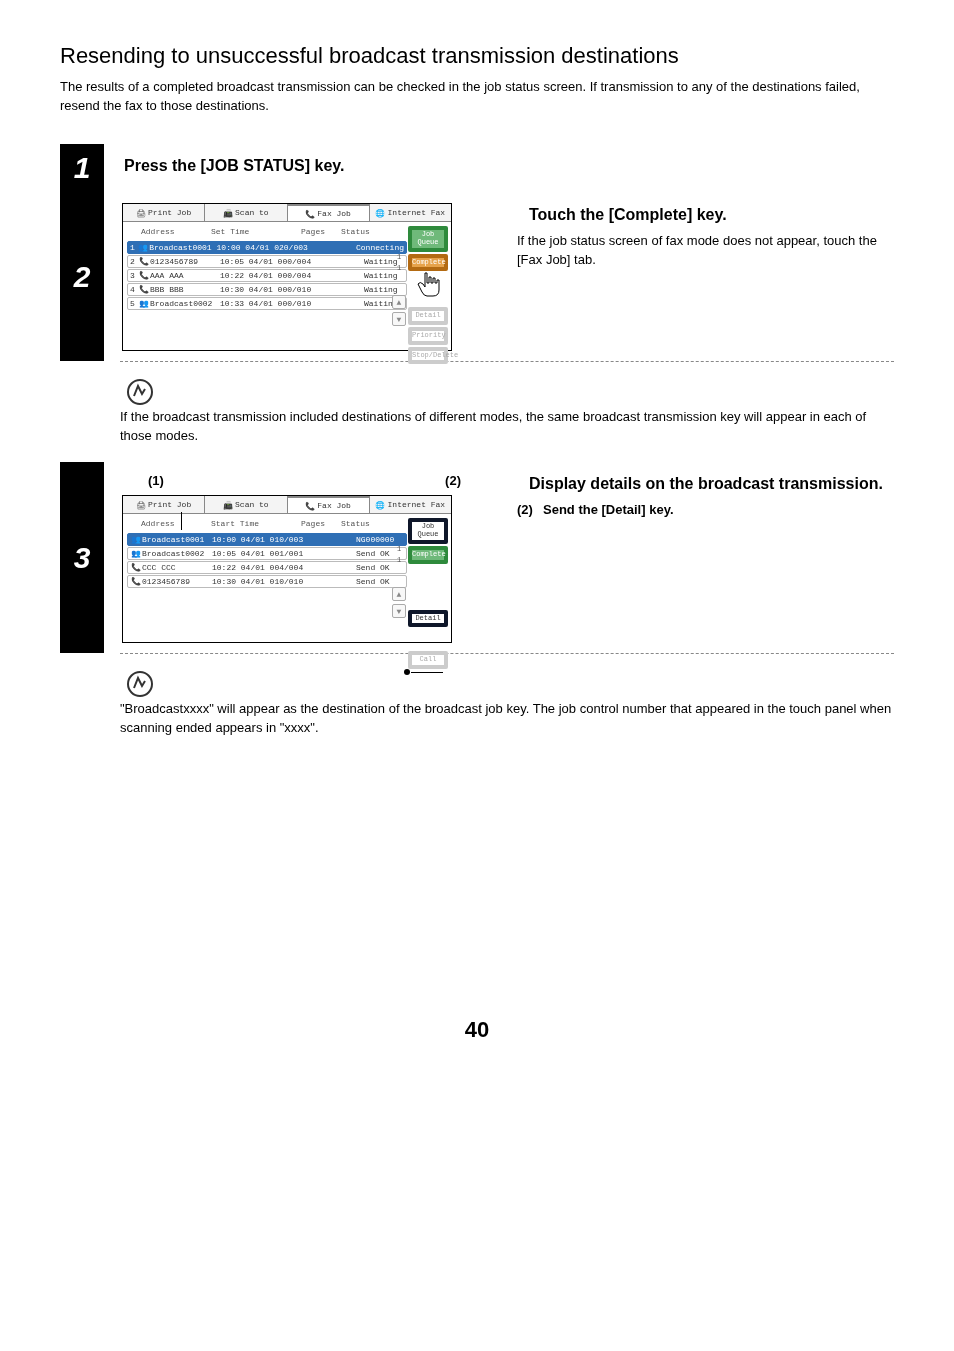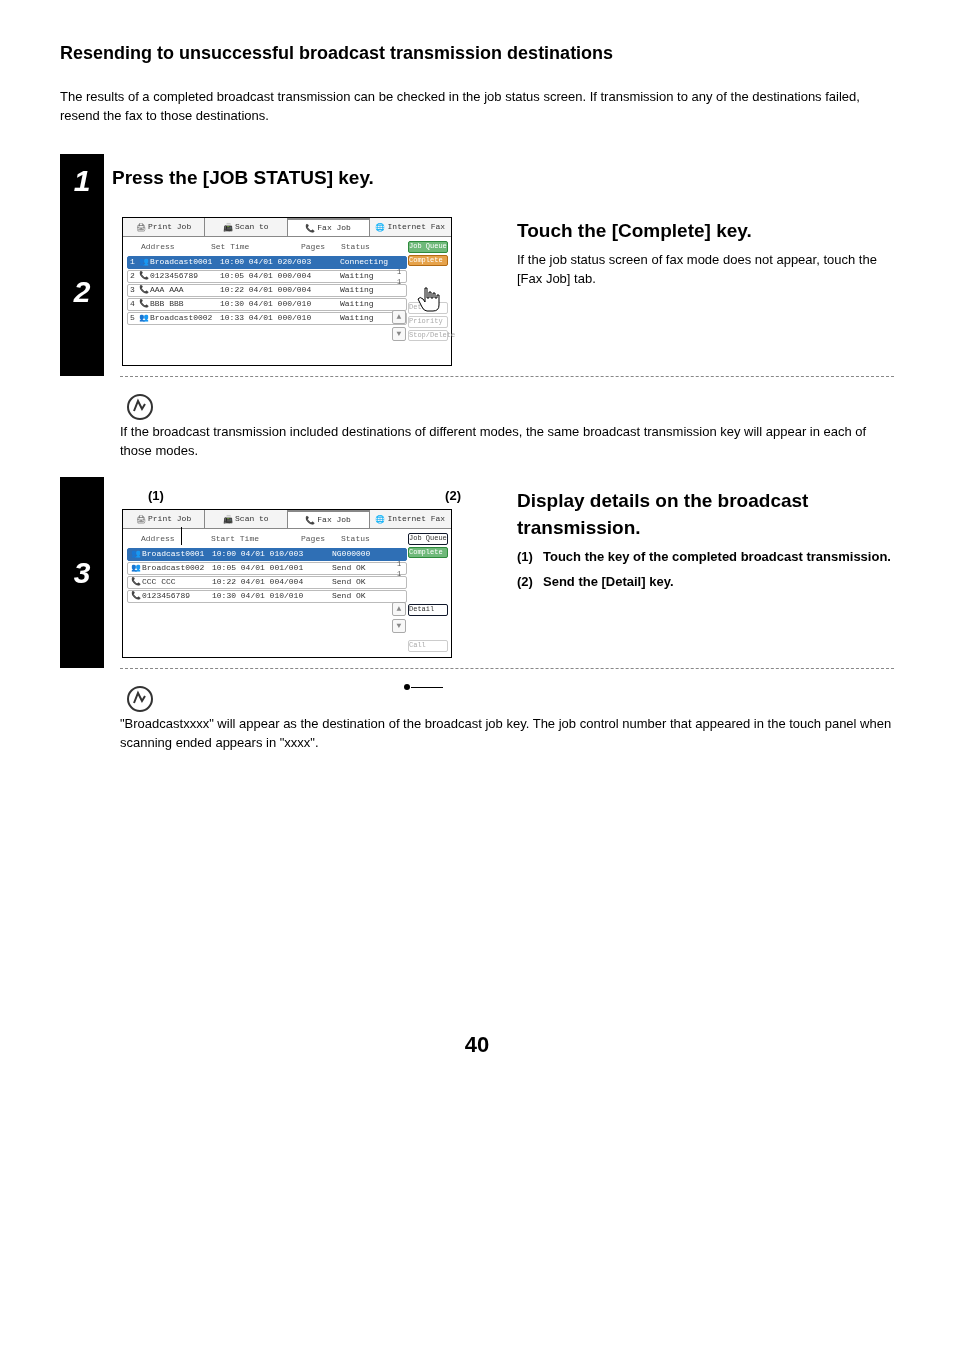--- a/index.html
+++ b/index.html
@@ -5,32 +5,32 @@
   * { box-sizing: border-box; }
   body {
     font-family: Arial, Helvetica, sans-serif;
     margin: 0;
     padding: 40px 60px 0 60px;
     width: 954px;
     color: #000;
     font-size: 13px;
     line-height: 1.45;
   }
-  h1.page-title { font-size: 18px; font-weight: bold; margin: 0 0 22px 0; }
+  h1.page-title { font-size: 22px; font-weight: normal; margin: 0 0 6px 0; }
   p.intro { margin: 0 0 28px 0; }
 
   .step-row { display: flex; align-items: stretch; margin-bottom: 0; }
   .step-num {
     width: 44px; background:#000; color:#fff;
     display:flex; align-items:center; justify-content:center;
     font-size: 30px; font-weight:bold; font-style: italic;
   }
   .step-left { width: 405px; padding: 10px 8px 10px 18px; position:relative; }
   .step-right { flex:1; padding: 10px 0 10px 8px; }
-  .step-right h2 { font-size:19px; font-weight:bold; margin:0 0 6px 0; }
+  .step-right h2 { font-size:16px; font-weight:bold; margin:0 0 6px 12px; }
   .step-right p { margin:0 0 6px 0; }
   .step-right .sub-list { font-weight:bold; margin:6px 0 4px 0; }
   .sub-list .num { display:inline-block; width:26px; }
 
   .tip-row { display:flex; padding: 16px 0 16px 60px; flex-direction: column; }
   .tip-icon { width:40px; display:flex; align-items:flex-start; justify-content:center; }
   .tip-icon svg { width:28px; height:28px; }
   .tip-text { flex:1; padding-top:2px; }
 
   hr.dashed { border:none; border-top:1px dashed #888; margin:0 0 0 60px; }
@@ -62,24 +62,24 @@
   .hdr{ display:flex; padding:0 0 2px 14px; color:#555;justify-content:center; }
   .hdr span{ display:inline-block; }
   .hdr .a{width:70px;} .hdr .b{width:90px;} .hdr .c{width:40px;} .hdr .d{flex:1;}
 
   .row{ display:flex; align-items:center; border:1px solid #bbb; border-radius:2px; margin:1px 0; height:13px; padding:0 2px; background:#fff;}
   .row.sel{ background:#2f6fb5; color:#fff; border-color:#2f6fb5;}
   .row .n{ width:8px; }
   .row .ic{ width:12px; display:flex; justify-content:center; }
   .row .addr{ width:70px; overflow:hidden; white-space:nowrap;}
   .row .time{ width:120px; }
-  .row .st{ flex:1; }
+  .row .st{ flex:1;margin-left:24px; }
 
   .side{ position:absolute; right:3px; top:4px; width:40px; display:flex; flex-direction:column; gap:2px;}
-  .sbtn{ border:1px solid #0f172a; border-radius:2px; padding:1px 0; background:#fff; font-size:7px; line-height:1.1;}
+  .sbtn{ border:4px solid #0f172a; border-radius:2px; text-align:center; padding:1px 0; background:#fff; font-size:7px; line-height:1.1;}
   .sbtn.green{ background:#6fb97a; color:#fff; border-color:#2e8a3c;}
   .sbtn.amber{ background:#e6a24a; color:#fff; border-color:#b36a12;}
   .sbtn.dis{ color:#aaa; border-color:#ccc;}
   .arrowset{ position:absolute; right:45px; bottom:24px; width:14px; display:flex; flex-direction:column; gap:3px;}
   .abtn{ border:1px solid #aaa; border-radius:2px; height:14px; display:flex; align-items:center; justify-content:center; background:#f8f8f8; font-size:8px; color:#888;}
   .pgnum{ position:absolute; right:46px; top:30px; width:12px; font-size:7px; text-align:center; color:#555;}
 
   .callouts{ display:flex; justify-content:space-between; padding:0 40px 4px 26px; font-family:Arial; font-weight:bold; font-size:13px;}
   .callout-line{ position:absolute; background:#000; height:1px;}
   .cl1{ width:1px; height:18px; left:58px; top:-2px;}
@@ -280,21 +280,20 @@
           <div class="sbtn dis">Call</div>
         </div>
         <div class="callout-line cl1" style="position:absolute;"></div>
         <div class="callout-line cl2d" style="position:absolute;"></div>
         <div class="cl2dot" style="position:absolute;"></div>
       </div>
     </div>
   </div>
   <div class="step-right">
     <h2>Display details on the broadcast transmission.</h2>
-    <div class="sub-list"><span class="num">(1)</span><span>Touch the key of the completed broadcast transmission.</span></div>
     <div class="sub-list"><span class="num">(2)</span><span>Send the [Detail] key.</span></div>
   </div>
 </div>
 
 <hr class="dashed">
 <div class="tip-row">
   <div class="tip-icon">
     <svg viewBox="0 0 28 28">
         <circle cx="14" cy="14" r="12" fill="none" stroke="#333" stroke-width="2"></circle>
         <path d="M8 18 l4 -10 l4 8 l3 -5" stroke="#333" stroke-width="2" fill="none"></path>

